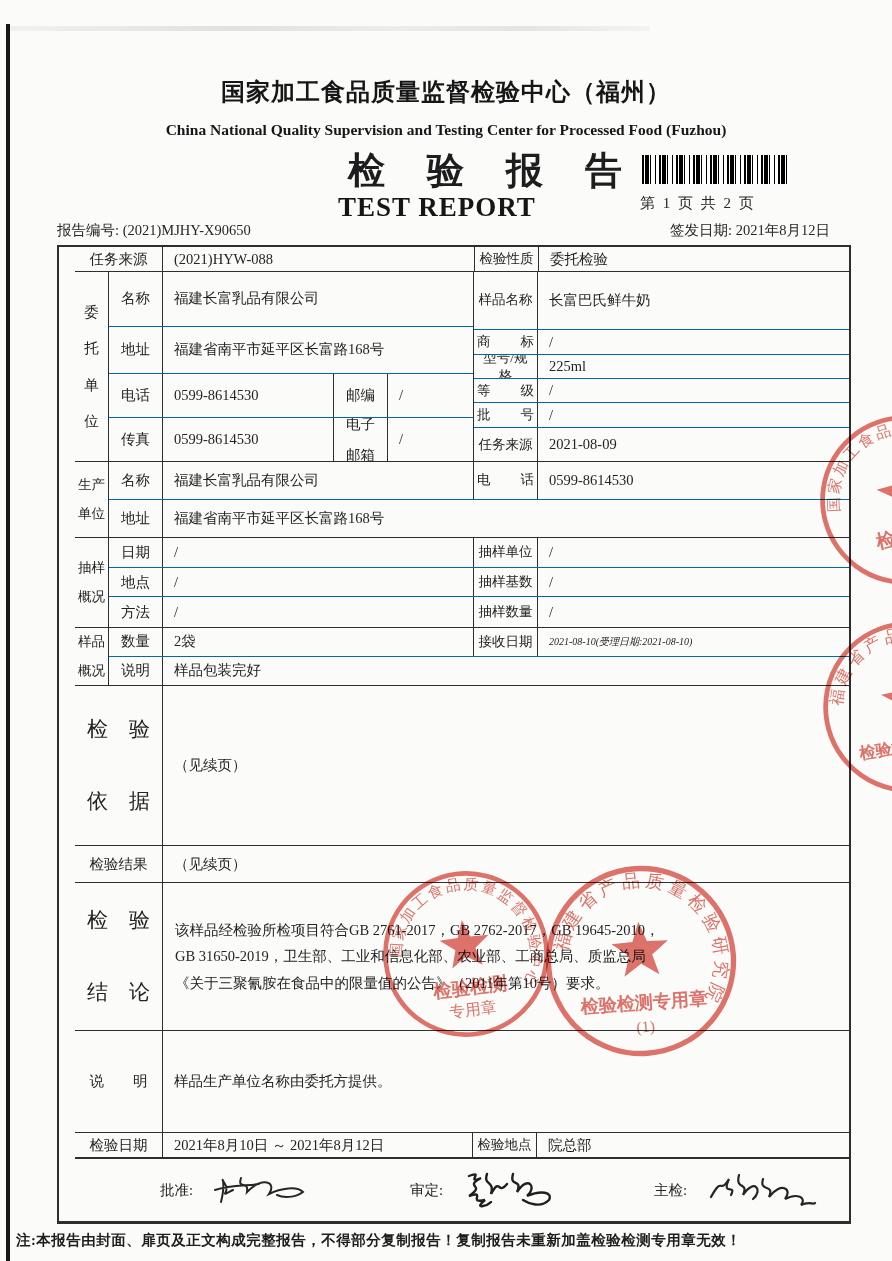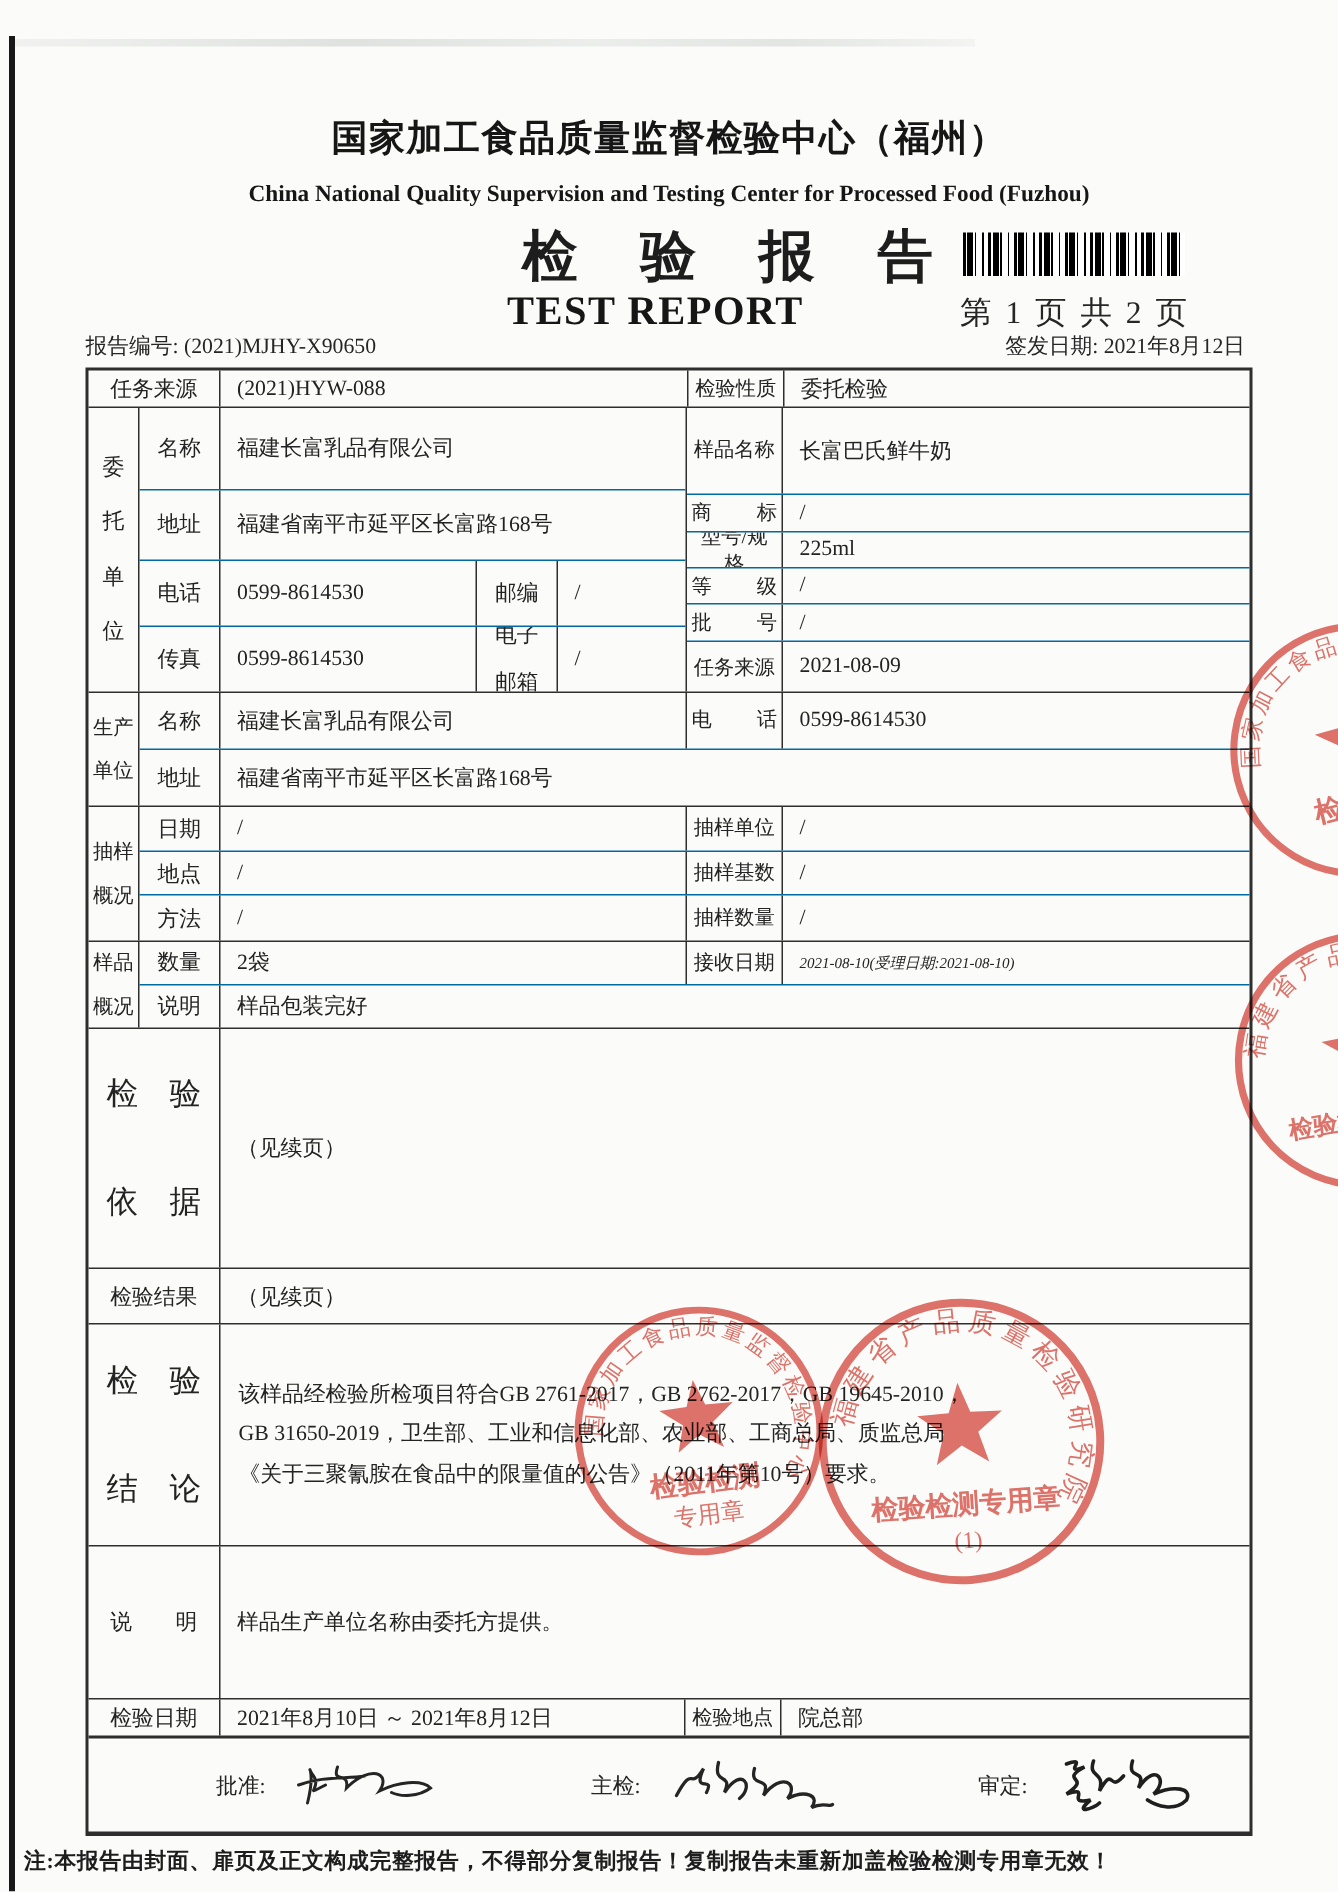--- a/index.html
+++ b/index.html
@@ -12,25 +12,25 @@
   
   .scan-edge{left:6px;top:24px;width:4px;height:1237px;background:#181818;}
   .scan-smudge{left:10px;top:26px;width:640px;height:5px;background:linear-gradient(90deg,#e7e9e8 0%,#c9cdcc 35%,#dfe2e1 60%,#cfd3d2 80%,#eceeed 100%);opacity:.55;}
   
   .org-cn{left:0;right:0;top:76px;text-align:center;font-size:24px;font-weight:bold;letter-spacing:1px;color:#161616;}
   .org-en{left:0;right:0;top:121px;text-align:center;font-size:15.5px;font-weight:bold;color:#161616;}
   .title-cn{left:348px;top:146px;font-size:37px;font-weight:bold;letter-spacing:42px;color:#1d1d1d;white-space:nowrap;}
   .title-en{left:338px;top:192px;font-size:27px;font-weight:bold;letter-spacing:1px;color:#161616;text-align:center;}
   .barcode{left:642px;top:155px;width:148px;height:29px;
     background:repeating-linear-gradient(90deg,#000 0 2px,#fff 2px 3px,#000 3px 7px,#fff 7px 8px,#000 8px 9px,#fff 9px 13px,#000 13px 14px,#fff 14px 17px);}
-  .page-info{left:640px;top:194px;font-size:21px;letter-spacing:2px;color:#262626;}
+  .page-info{left:640px;top:194px;font-size:15px;letter-spacing:2px;color:#262626;}
   .report-no{left:57px;top:221px;font-size:14.5px;color:#262626;}
   .issue-date{right:62px;top:221px;font-size:14.5px;color:#262626;}
   
-  .tbl{left:57px;top:245px;width:774px;border:2px solid #2e2e2e;border-bottom-width:3px;font-size:14.5px;background:transparent;}
+  .tbl{left:57px;top:245px;width:774px;border:2px solid #2e2e2e;border-bottom-width:3px;font-size:14.5px;background:transparent;padding-left:16px;}
   .band{display:flex;border-bottom:1px solid #2e2e2e;box-sizing:border-box;}
   .band.thick{border-bottom-width:2px;}
   .band:last-child{border-bottom:none;}
   .cell{box-sizing:border-box;display:flex;align-items:center;padding:2px 8px;overflow:hidden;}
   .bR{border-right:1px solid #2e2e2e;}
   .lab{justify-content:center;text-align:center;padding:2px 3px;}
   .pre{white-space:pre-line;}
   .stack{display:flex;flex-direction:column;box-sizing:border-box;}
   .row{display:flex;box-sizing:border-box;border-bottom:1px solid #0369a1;}
   .row:last-child{border-bottom:none;}
@@ -237,29 +237,29 @@
   </div>
 
   <div class="band sigrow" style="height:62px">
     <div class="sigpair">
       <span>批准:</span>
       <svg class="sig-svg" width="110" height="44" viewBox="0 0 110 44">
         <path d="M14,34 C20,10 12,8 18,16 C24,24 10,30 26,22 M8,22 C24,16 40,18 52,16 M34,10 C30,22 42,12 40,24 C56,8 70,14 62,26 C74,20 90,18 96,24 C88,30 76,30 70,27" fill="none" stroke="#252525" stroke-width="2" stroke-linecap="round"></path>
       </svg>
     </div>
     <div class="sigpair">
+      <span>审定:</span>
+      <svg class="sig-svg" width="104" height="48" viewBox="0 0 104 48">
+        <path d="M12,10 C28,4 8,18 24,12 C6,22 30,18 12,30 C30,24 10,38 28,34 C16,44 30,40 34,36 M30,8 C26,20 38,14 34,28 C44,10 40,30 50,18 M56,8 C52,22 66,12 60,26 C72,8 80,22 70,30 C84,24 96,26 92,34 C84,42 72,38 66,34" fill="none" stroke="#1f1f1f" stroke-width="2.4" stroke-linecap="round"></path>
+      </svg>
+    </div>
+    <div class="sigpair">
       <span>主检:</span>
       <svg class="sig-svg" width="118" height="46" viewBox="0 0 118 46">
         <path d="M10,30 C22,8 18,28 28,12 C20,30 36,16 30,28 M38,8 C34,24 48,14 42,28 C54,10 62,24 52,32 M62,12 C58,26 74,16 68,30 C80,14 92,22 84,32 C96,26 106,30 100,38 C108,34 112,38 114,36" fill="none" stroke="#252525" stroke-width="2.2" stroke-linecap="round"></path>
-      </svg>
-    </div>
-    <div class="sigpair">
-      <span>审定:</span>
-      <svg class="sig-svg" width="104" height="48" viewBox="0 0 104 48">
-        <path d="M12,10 C28,4 8,18 24,12 C6,22 30,18 12,30 C30,24 10,38 28,34 C16,44 30,40 34,36 M30,8 C26,20 38,14 34,28 C44,10 40,30 50,18 M56,8 C52,22 66,12 60,26 C72,8 80,22 70,30 C84,24 96,26 92,34 C84,42 72,38 66,34" fill="none" stroke="#1f1f1f" stroke-width="2.4" stroke-linecap="round"></path>
       </svg>
     </div>
   </div>
 </div>
 
 <div class="abs footnote">注:本报告由封面、扉页及正文构成完整报告，不得部分复制报告！复制报告未重新加盖检验检测专用章无效！</div>
 
 <div class="stamp st1">
   <svg viewBox="0 0 190 190">
     <circle cx="95" cy="95" r="87" fill="none" stroke="currentColor" stroke-width="5"></circle>

